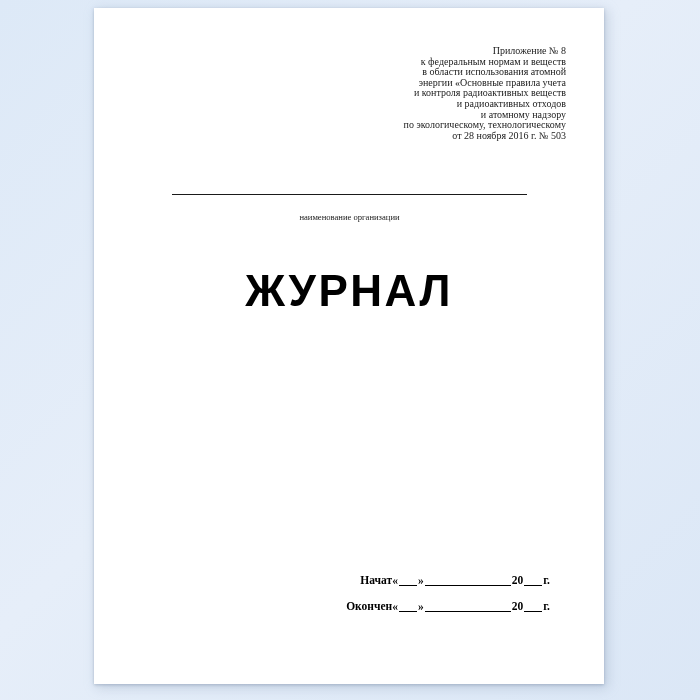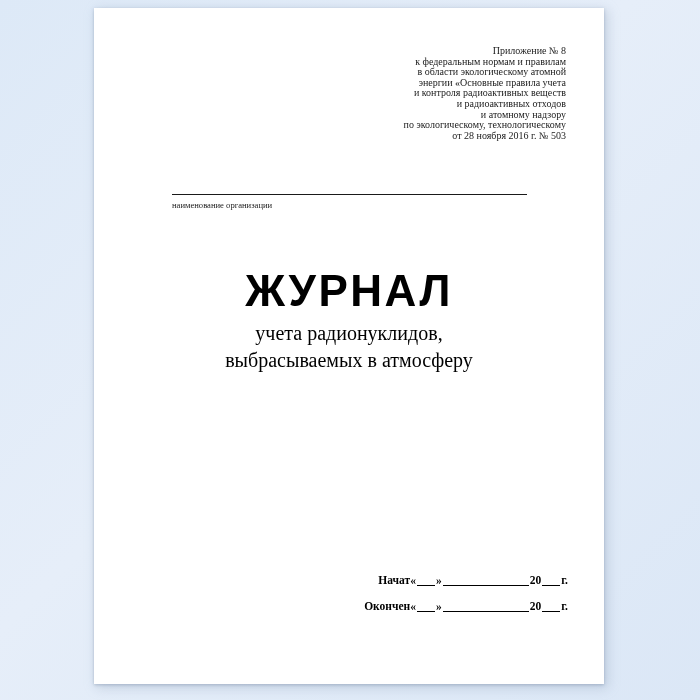--- a/index.html
+++ b/index.html
@@ -55,22 +55,23 @@
   .org-rule {
     position: absolute;
     left: 78px;
     top: 186px;
     width: 355px;
     border-top: 1px solid #1a1a1a;
   }
   .org-caption {
     position: absolute;
     left: 78px;
-    top: 192px;
+    top: 204px;
     width: 355px;
+    text-align: center;
     font-size: 8.6px;
     color: #1a1a1a;
   }
   .title-main {
     position: absolute;
     left: 0;
     top: 258px;
     width: 510px;
     text-align: center;
     font-size: 44px;
@@ -93,21 +94,21 @@
   .footer-block {
     position: absolute;
     left: 0;
     top: 566px;
     width: 510px;
   }
   .footer-line {
     display: flex;
     justify-content: flex-end;
     align-items: flex-end;
-    padding-right: 36px;
+    padding-right: 54px;
     margin-bottom: 14px;
     font-size: 11.5px;
     color: #000;
   }
   .footer-label {
     font-weight: bold;
     font-size: 11.5px;
     white-space: nowrap;
   }
   .footer-q1 {
@@ -134,39 +135,35 @@
 <body>
 
 <div id="stage">
 
   <div class="page-shadow"></div>
 
   <div class="page">
 
     <div class="appendix">
       <div>Приложение № 8</div>
-      <div>к федеральным нормам и правилам</div>
-      <div>в области экологическому атомной</div>
+      <div>к федеральным нормам и веществ</div>
+      <div>в области использования атомной</div>
       <div>энергии «Основные правила учета</div>
       <div>и контроля радиоактивных веществ</div>
       <div>и радиоактивных отходов</div>
       <div>и атомному надзору</div>
       <div>по экологическому, технологическому</div>
       <div>от 28 ноября 2016 г. № 503</div>
     </div>
 
     <div class="org-rule"></div>
     <div class="org-caption">наименование организации</div>
 
     <div class="title-main">ЖУРНАЛ</div>
 
-    <div class="title-sub">
-      <div>учета радионуклидов,</div>
-      <div>выбрасываемых в атмосферу</div>
-    </div>
 
     <div class="footer-block">
 
       <div class="footer-line">
         <span class="footer-label">Начат</span>
         <span class="footer-q1">«</span>
         <span class="fill-rule short"></span>
         <span class="footer-q1">»</span>
         <span class="fill-rule"></span>
         <span class="footer-tail">20</span>

